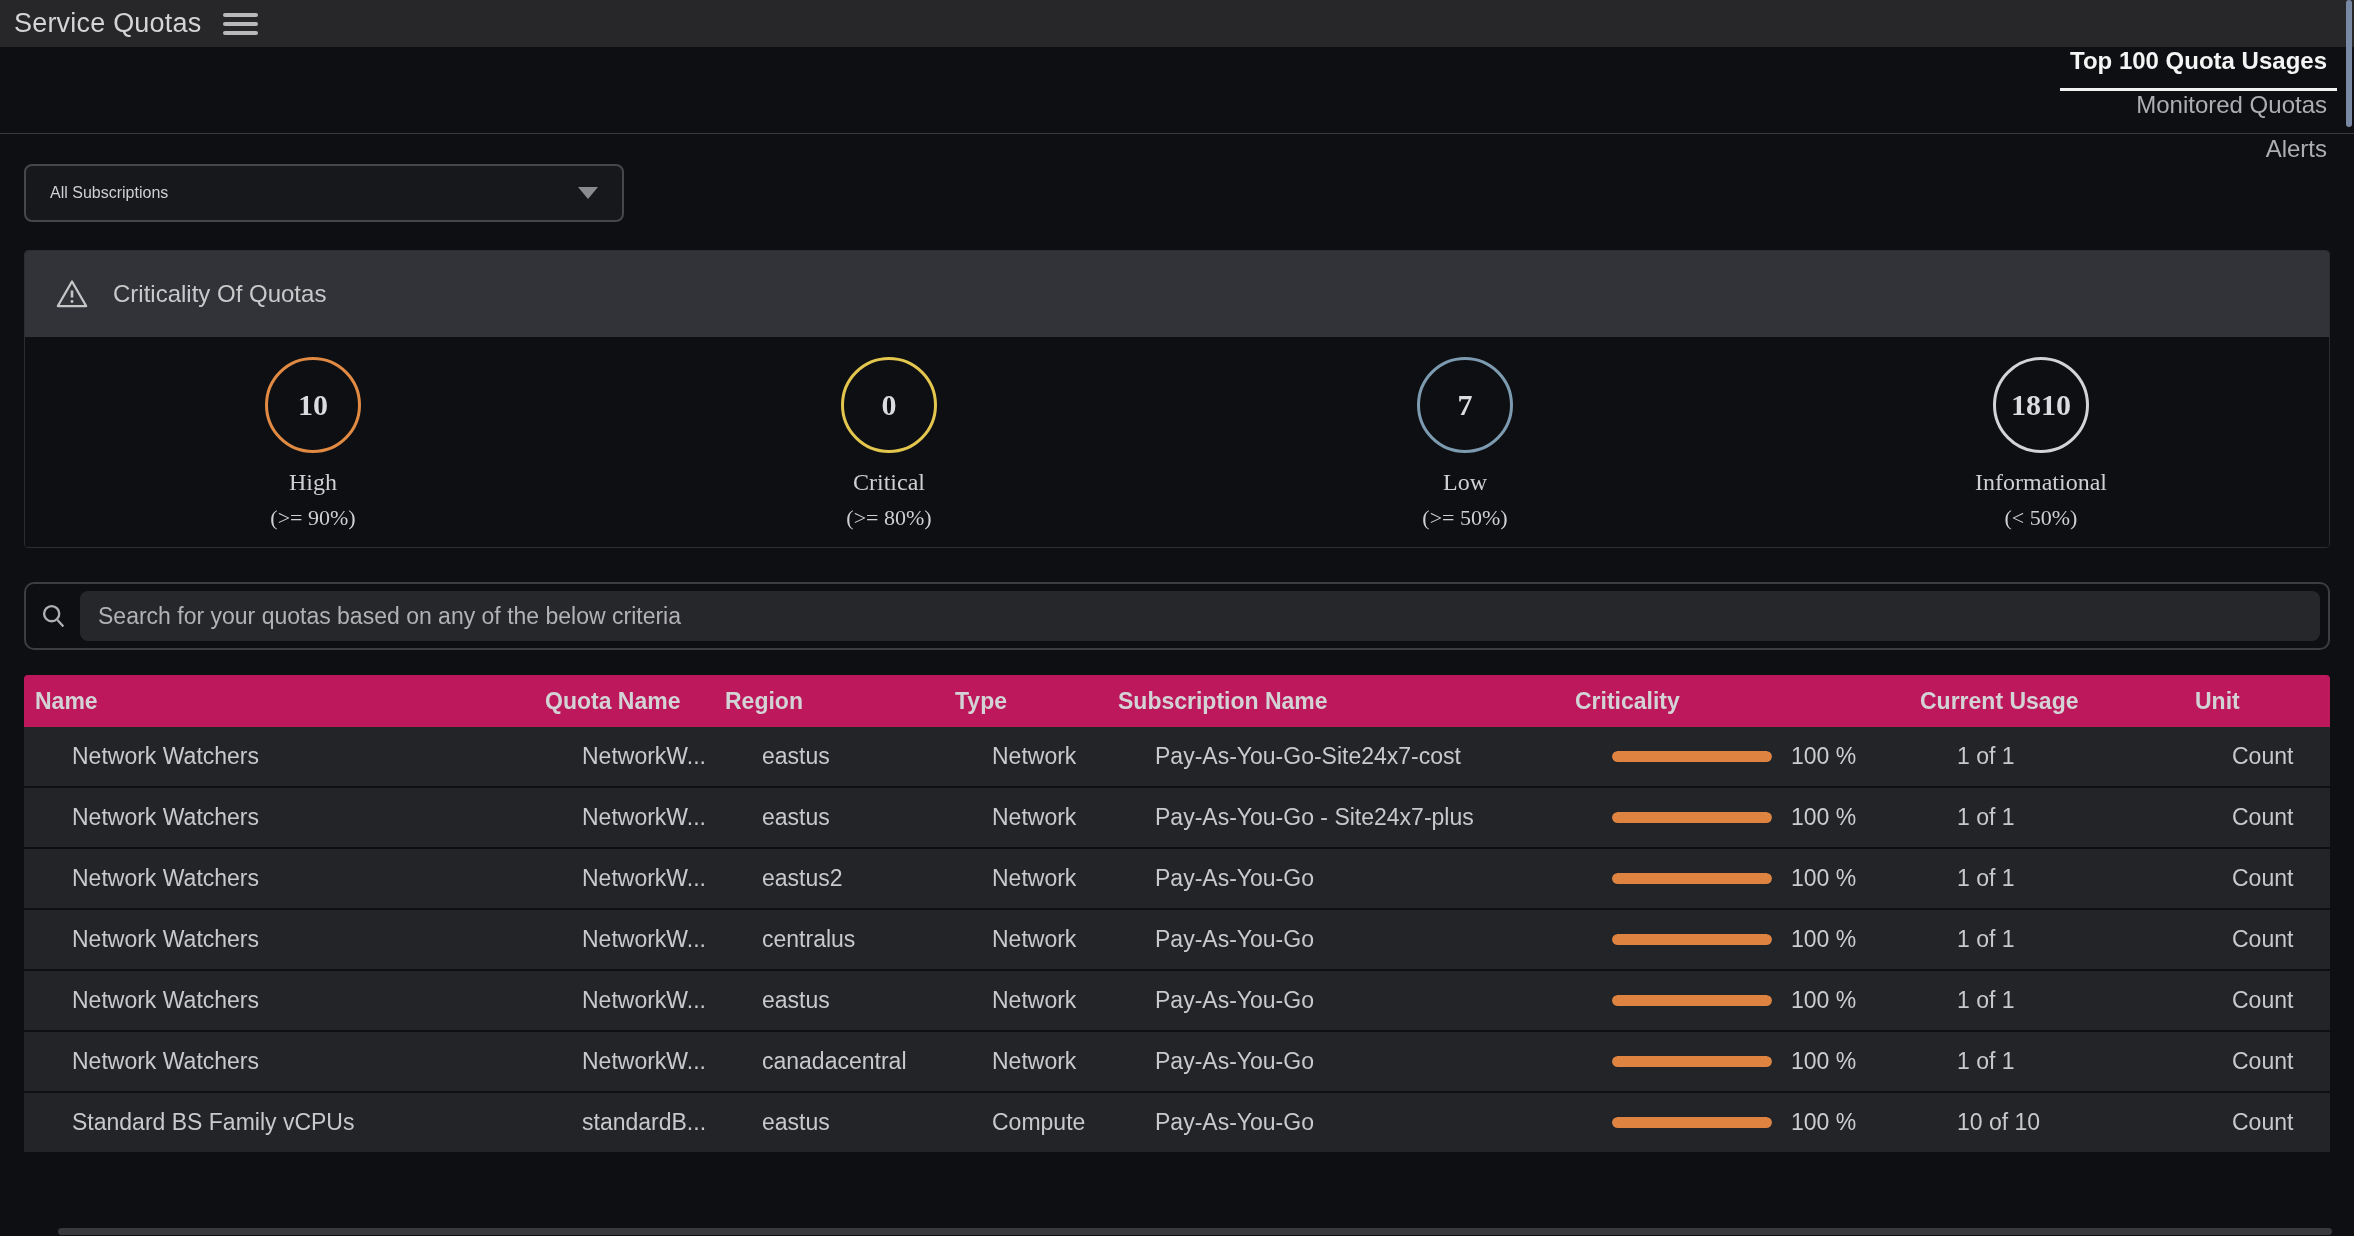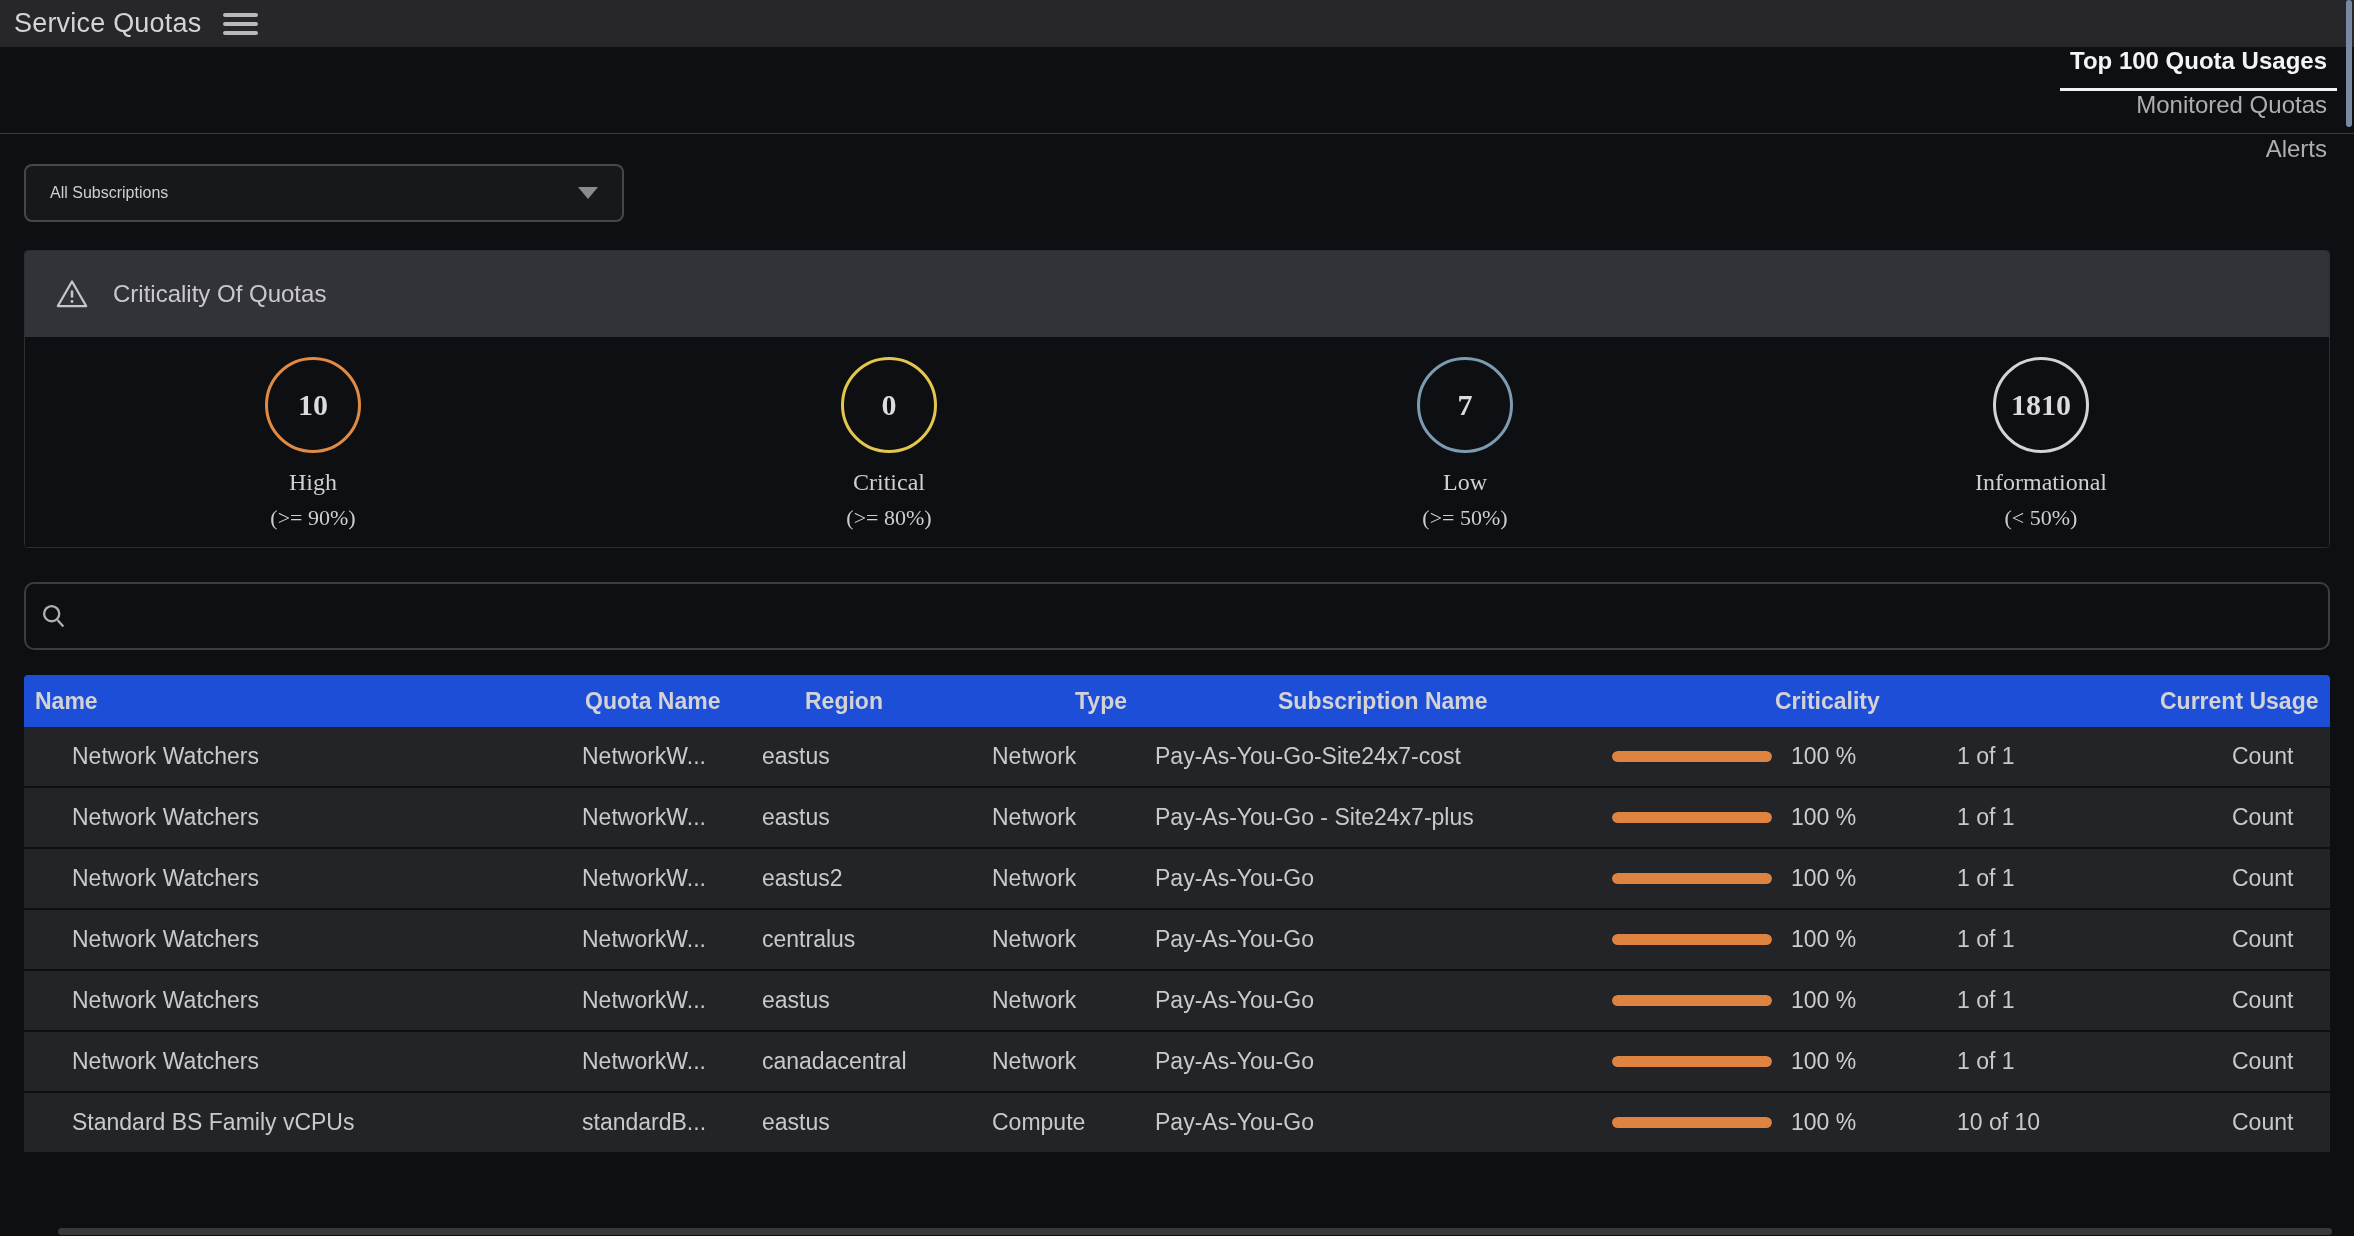--- a/index.html
+++ b/index.html
@@ -111,21 +111,21 @@
   }
 
   
   .quota-table { margin-top: 25px; }
   .t-row {
     display: grid;
     grid-template-columns: 510px 180px 230px 163px 457px 345px 275px 1fr;
     padding-left: 11px; align-items: center;
   }
   .t-head {
-    height: 52px; background: #1d4ed8; border-radius: 4px 4px 0 0; gap: 40px;
+    height: 52px; background: #be185d; border-radius: 4px 4px 0 0;
   }
   .t-head .t-cell { font-size: 23px; font-weight: 700; color: #d3d3d5; }
   .t-body .t-row {
     height: 61px; background: #232428; border-bottom: 2px solid #0e0f12; padding-left: 48px;
   }
   .t-cell {
     font-size: 23px; color: #c8c9cc;
     white-space: nowrap; overflow: hidden; text-overflow: ellipsis;
     padding-right: 14px;
   }
@@ -215,20 +215,21 @@
       </div>
 
     </div>
   </div>
 
   <div class="search-box">
     <svg viewBox="0 0 24 24" fill="none" stroke="#b0b0b2" stroke-width="2">
       <circle cx="10" cy="10" r="6.5"></circle>
       <line x1="15" y1="15.5" x2="20" y2="21"></line>
     </svg>
+    <input class="search-input" type="text" placeholder="Search for your quotas based on any of the below criteria" style="">
   </div>
 
 
   <div class="quota-table">
     <div class="t-row t-head">
       <div class="t-cell">Name</div>
       <div class="t-cell">Quota Name</div>
       <div class="t-cell">Region</div>
       <div class="t-cell">Type</div>
       <div class="t-cell">Subscription Name</div>

